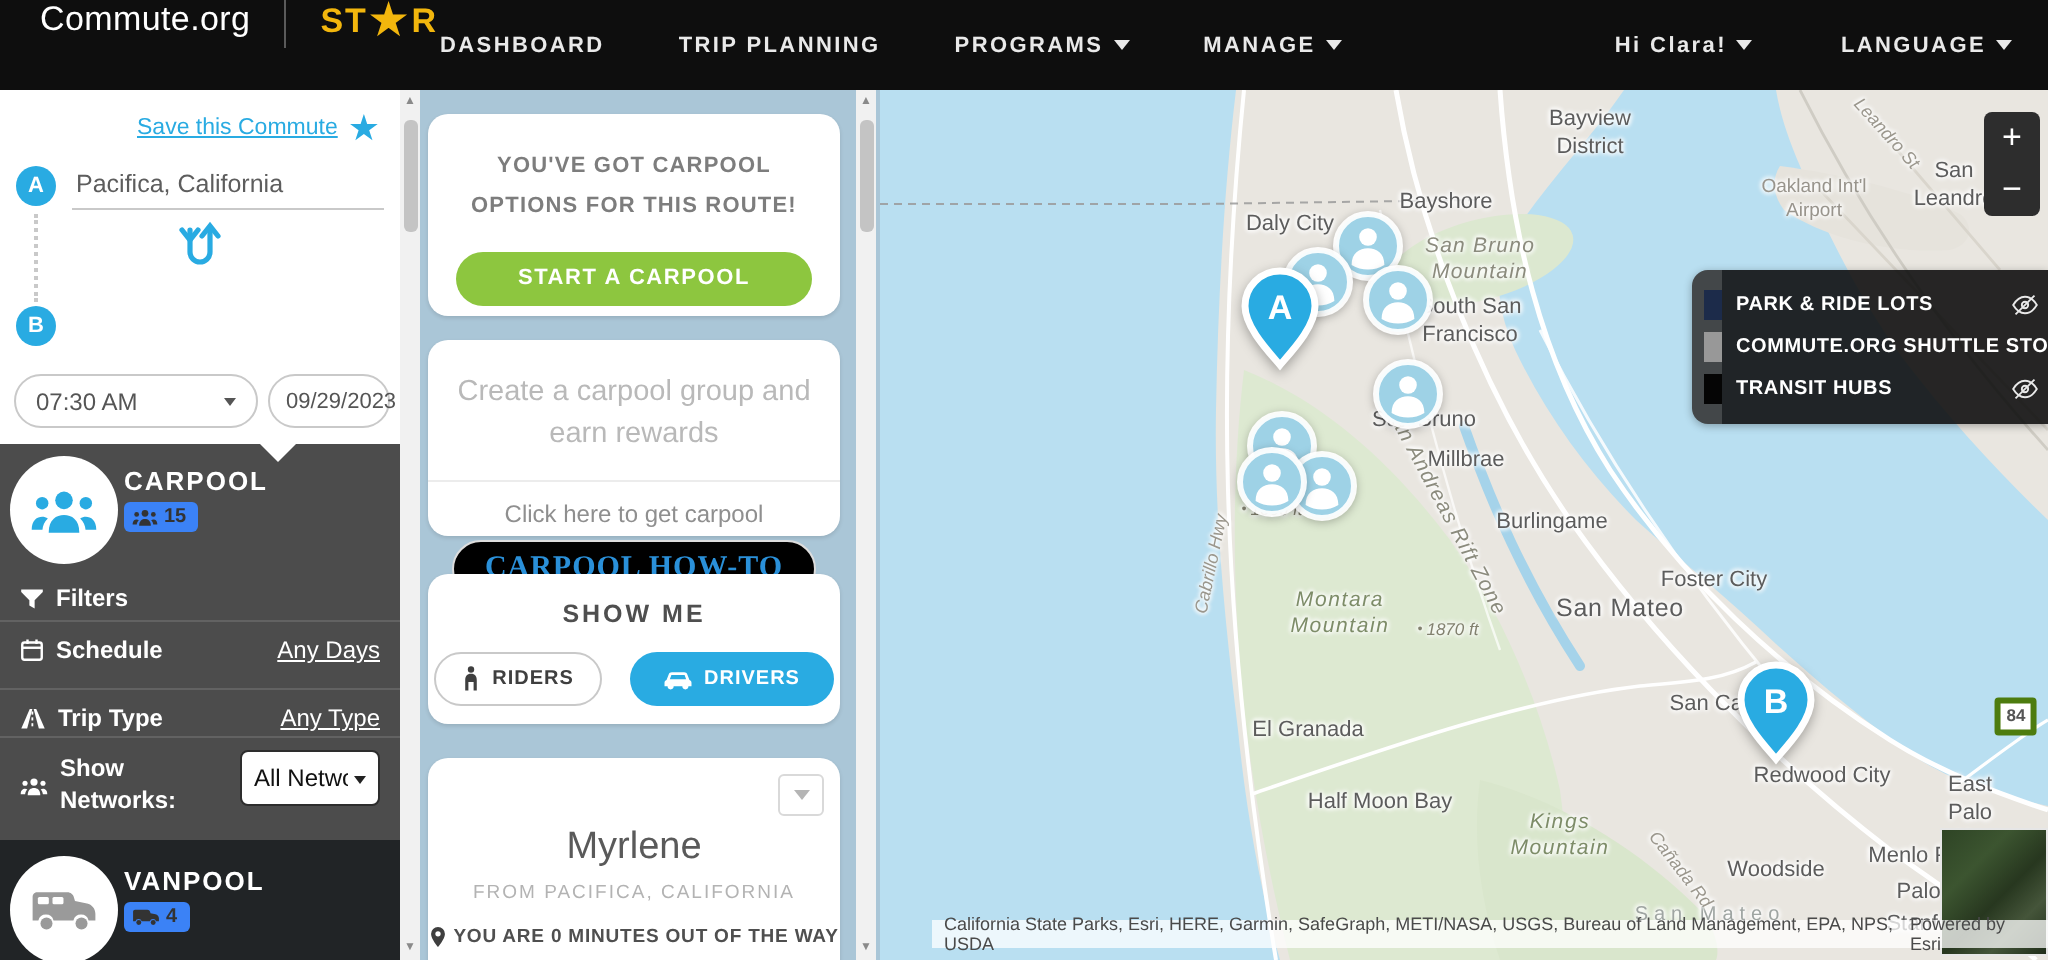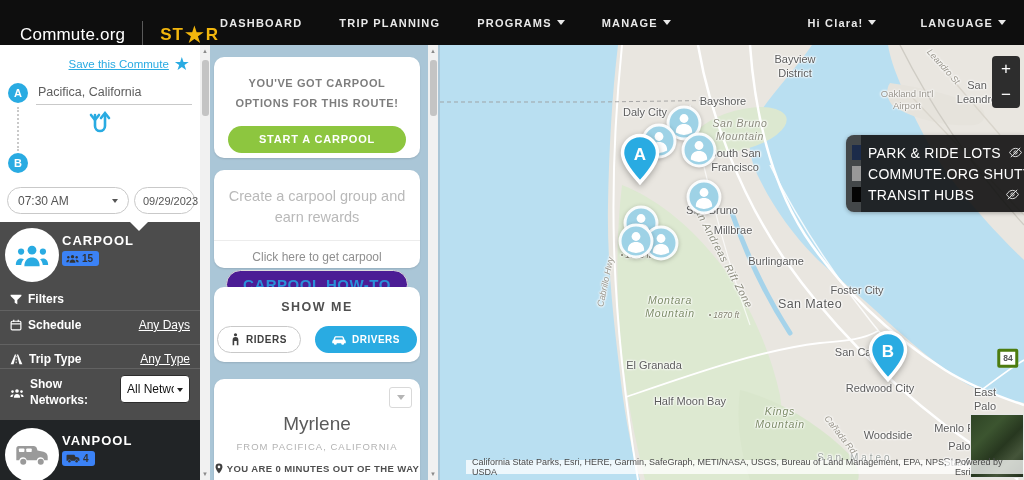--- a/index.html
+++ b/index.html
@@ -1,21 +1,21 @@
 <!DOCTYPE html>
 <html><head>
 <meta charset="utf-8">
 <style>
   * { margin:0; padding:0; box-sizing:border-box; }
   body { font-family:"Liberation Sans", sans-serif; background:#fff; }
   .stage { position:relative; width:1024px; height:480px; overflow:hidden; background:#fff; }
 
   
   .navbar { position:absolute; left:0; top:0; width:1024px; height:45px; background:#0e0e0e; z-index:50; }
-  .brand { position:absolute; left:20px; top:0; height:45px; display:flex; align-items:flex-end; gap:17px; }
+  .brand { position:absolute; left:20px; top:0; height:45px; display:flex; align-items:flex-start; gap:17px; }
   .brand-name { color:#fff; font-size:17px; font-weight:500; letter-spacing:.2px; }
   .brand-divider { width:1px; height:24px; background:#5a5a5a; }
   .brand-star { color:#f2b60d; font-size:17px; font-weight:bold; letter-spacing:1px; display:flex; align-items:center; }
   .brand-star .star-glyph { font-size:21px; line-height:1; margin:0 1px; }
   .nav-links { position:absolute; left:220px; top:0; height:45px; display:flex; align-items:center; gap:37px; }
   .nav-link { color:#e9e9e9; font-size:11px; font-weight:bold; letter-spacing:1.2px; display:flex; align-items:center; gap:5px; cursor:pointer; }
   .nav-right { position:absolute; right:18px; top:0; height:45px; display:flex; align-items:center; gap:44px; }
   .caret { width:0; height:0; border:4px solid transparent; border-top:5px solid currentColor; margin-top:4px; display:inline-block; }
 
   
@@ -63,21 +63,21 @@
   .scroll-arrow { position:absolute; left:0; width:10px; text-align:center; font-size:6px; color:#8a8a8a; }
   .scroll-arrow.up { top:3px; } .scroll-arrow.down { bottom:3px; }
   .card { position:absolute; left:14px; width:206px; background:#fff; border-radius:10px; box-shadow:0 1px 2px rgba(0,0,0,.12); text-align:center; }
   .card-options { top:12px; height:101px; padding-top:17px; }
   .card-heading { color:#7d7d7d; font-size:11px; font-weight:bold; letter-spacing:.6px; line-height:1.8; width:88%; margin:0 auto; }
   .btn-green { display:block; margin:12px auto 0; width:86%; height:27px; border:none; border-radius:14px; background:#8dc63f; color:#fff; font-size:11px; font-weight:bold; letter-spacing:.8px; font-family:inherit; cursor:pointer; }
   .card-group { top:125px; height:98px; padding-top:16px; }
   .group-heading { color:#b9b9b9; font-size:14.5px; line-height:1.45; width:92%; margin:0 auto; }
   .card-hr { border:none; border-top:1px solid #ececec; margin:12px 0 9px; }
   .group-sub { color:#8f8f8f; font-size:12px; margin-bottom:6px; }
-  .btn-howto { display:block; margin:0 auto; width:88%; height:29px; border:1px solid #ddd; border-radius:15px; background:#4c1d95; color:#2a90d9; font-size:15px; font-weight:bold; letter-spacing:.5px; font-family:Liberation Sans, sans-serif; cursor:pointer; }
+  .btn-howto { display:block; margin:0 auto; width:88%; height:29px; border:1px solid #ddd; border-radius:15px; background:#000000; color:#2a90d9; font-size:15px; font-weight:bold; letter-spacing:.5px; font-family:Liberation Serif, serif; cursor:pointer; }
   .card-showme { top:242px; height:75px; padding-top:13px; }
   .showme-heading { color:#4f4f4f; font-size:12.5px; font-weight:bold; letter-spacing:1.5px; }
   .showme-btns { display:flex; justify-content:center; gap:14px; margin-top:12px; }
   .btn-riders { width:84px; height:27px; border:1px solid #c9c9c9; border-radius:14px; background:#fff; color:#3f3f3f; font-size:10px; font-weight:bold; letter-spacing:.5px; display:flex; align-items:center; justify-content:center; gap:6px; font-family:inherit; cursor:pointer; }
   .btn-drivers { width:102px; height:27px; border:none; border-radius:14px; background:#29abe2; color:#fff; font-size:10px; font-weight:bold; letter-spacing:.5px; display:flex; align-items:center; justify-content:center; gap:6px; font-family:inherit; cursor:pointer; }
   .card-match { top:334px; height:220px; padding-top:10px; }
   .collapse-btn { position:absolute; top:8px; right:8px; width:23px; height:21px; border:1px solid #d9d9d9; border-radius:3px; background:#fff; display:flex; align-items:center; justify-content:center; cursor:pointer; }
   .collapse-btn .caret { color:#b5b5b5; border-width:4px; border-top-width:5px; margin-top:3px; }
   .match-name { color:#5a5a5a; font-size:19px; margin-top:24px; font-weight:400; }
   .match-from { color:#b3b3b3; font-size:9.5px; letter-spacing:1px; margin-top:6px; }
@@ -98,21 +98,21 @@
   .mlabel.elev::before { content:"•"; font-size:7px; margin-right:2px; vertical-align:1px; }
   .mlabel.shield { background:#fff; border:3px solid #4d7c0f; border-radius:2px; color:#555; font-size:8.5px; font-weight:bold; padding:1px 3px; text-shadow:none; }
   .person-marker { position:absolute; width:36px; height:36px; z-index:4; cursor:pointer; filter:drop-shadow(0 1px 2px rgba(0,0,0,.25)); }
   .map-pin { position:absolute; z-index:6; cursor:pointer; filter:drop-shadow(0 2px 3px rgba(0,0,0,.3)); }
   .zoom-ctrl { position:absolute; top:11px; right:4px; width:28px; height:52px; background:#2d2d2d; border-radius:4px; z-index:8; display:flex; flex-direction:column; }
   .zoom-btn { flex:1; color:#fff; font-size:17px; display:flex; align-items:center; justify-content:center; cursor:pointer; }
   .legend { position:absolute; top:90px; right:0; width:178px; background:rgba(10,10,10,.88); border-radius:8px 0 0 8px; padding:7px 4px 7px 6px; z-index:9; box-shadow:0 1px 4px rgba(0,0,0,.3); }
   .legend-gutter { position:absolute; left:0; top:0; bottom:0; width:15px; background:rgba(255,255,255,.16); border-radius:8px 0 0 8px; }
   .legend-row { display:flex; align-items:center; height:21px; gap:7px; cursor:pointer; position:relative; }
   .lg-swatch { width:9px; height:15px; flex:0 0 auto; }
-  .lg-label { color:#fff; font-size:14px; font-weight:normal; letter-spacing:.3px; flex:1; white-space:nowrap; }
+  .lg-label { color:#fff; font-size:10px; font-weight:bold; letter-spacing:.3px; flex:1; white-space:nowrap; }
   .basemap-thumb { position:absolute; right:0; bottom:2px; width:54px; height:64px; z-index:7; border:1px solid #e6e6e6; cursor:pointer;
       background:linear-gradient(135deg,#2e4425 0%,#3c5530 30%,#27371f 55%,#45553a 75%,#202e1a 100%); }
   .attribution { position:absolute; left:26px; right:0; bottom:6px; height:14px; background:rgba(255,255,255,.75); z-index:10;
       display:flex; align-items:center; justify-content:space-between; padding:0 6px; color:#4a4a4a; font-size:9px; }
 
   .icon { display:inline-block; line-height:0; }
 </style>
 </head>
 <body>
 
@@ -423,21 +423,21 @@
         <span class="mlabel elev" style="left: 284px; top: 270px; transform: translate(-50%, -50%);">1870 ft</span>
         <span class="mlabel road" style="left: 166px; top: 237px; transform: translate(-50%, -50%) rotate(-78deg);">Cabrillo Hwy</span>
         <span class="mlabel terrain-lbl" style="left: 282px; top: 210px; transform: translate(-50%, -50%) rotate(62deg);">San Andreas Rift Zone</span>
         <span class="mlabel" style="left: 214px; top: 321px; transform: translate(-50%, -50%);">El Granada</span>
         <span class="mlabel" style="left: 250px; top: 357px; transform: translate(-50%, -50%);">Half Moon Bay</span>
         <span class="mlabel area" style="left: 340px; top: 373px; transform: translate(-50%, -50%);">Kings
 Mountain</span>
         <span class="mlabel county" style="left: 415px; top: 413px; transform: translate(-50%, -50%);">San Mateo</span>
         <span class="mlabel" style="left: 448px; top: 391px; transform: translate(-50%, -50%);">Woodside</span>
         <span class="mlabel" style="left: 422px; top: 308px; transform: translate(-50%, -50%);">San Carlos</span>
-        <span class="mlabel" style="left: 440px; top: 344px; transform: translate(-50%, -50%);">Redwood City</span>
+        <span class="mlabel" style="left: 471px; top: 344px; transform: translate(-50%, -50%);">Redwood City</span>
         <span class="mlabel" style="left: 545px; top: 362px; transform: translate(-50%, -50%);">East Palo Alto</span>
         <span class="mlabel" style="left: 522px; top: 384px; transform: translate(-50%, -50%);">Menlo Park</span>
         <span class="mlabel" style="left: 530px; top: 402px; transform: translate(-50%, -50%);">Palo Alto</span>
         <span class="mlabel" style="left: 524px; top: 418px; transform: translate(-50%, -50%);">Stanford</span>
         <span class="mlabel road" style="left: 400px; top: 390px; transform: translate(-50%, -50%) rotate(52deg);">Cañada Rd</span>
         <span class="mlabel shield" style="left: 568px; top: 313px; transform: translate(-50%, -50%);">84</span>
         <span class="mlabel muted" style="left: 467px; top: 55px; transform: translate(-50%, -50%);">Oakland Int'l
 Airport</span>
         <span class="mlabel" style="left: 537px; top: 48px; transform: translate(-50%, -50%);">San Leandro</span>
         <span class="mlabel road" style="left: 503px; top: 22px; transform: translate(-50%, -50%) rotate(48deg);">Leandro St</span>

